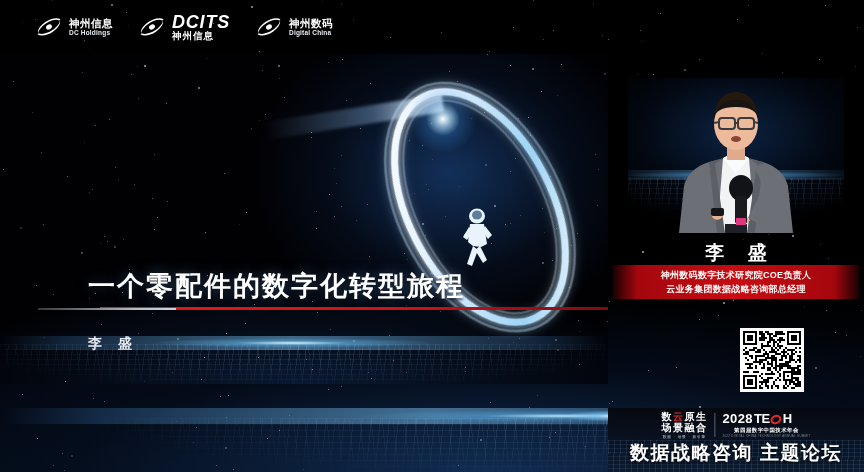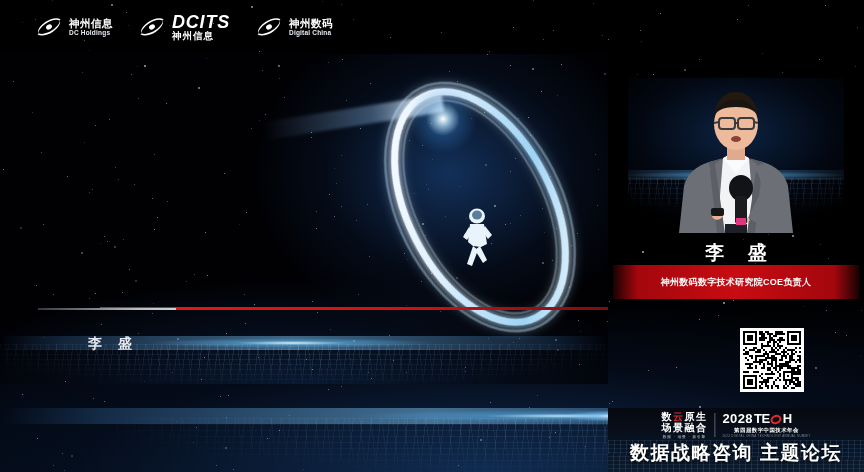--- a/index.html
+++ b/index.html
@@ -680,20 +680,21 @@
           <path d="M13 16h14l3 20-6 3-8-1-5-4z"></path>
           <path d="M12 19l-6 10 4 3 6-9z"></path>
           <path d="M28 18l7 9-4 4-6-8z"></path>
           <path d="M16 38l-6 18 5 2 6-16z"></path>
           <path d="M23 38l7 14-4 3-8-13z"></path>
         </g>
         <ellipse cx="20" cy="7" rx="5" ry="4.6" fill="#5a7e9c"></ellipse>
       </svg>
     </div>
 
+    <div class="slide-title">一个零配件的数字化转型旅程</div>
     <div class="rule-red"></div>
     <div class="rule-gray"></div>
     <div class="slide-author">李  盛</div>
   </div>
 
   <div class="vid">
     <div class="vid-bg"></div>
     <div class="vid-horizon"></div>
     <div class="vid-grid"></div>
 
@@ -736,20 +737,21 @@
       <rect x="50" y="124" width="13" height="8" rx="2" fill="#14161a"></rect>
     </svg>
 
     <div class="vid-bars l"></div>
     <div class="vid-bars r"></div>
   </div>
 
   <div class="sp-name">李  盛</div>
   <div class="sp-band">
     <div>神州数码数字技术研究院COE负责人</div>
+    <div>云业务集团数据战略咨询部总经理</div>
   </div>
 
   <div class="qr-wrap">
     <svg id="qrsvg" width="58" height="58" viewBox="0 0 29 29" shape-rendering="crispEdges">
         <rect width="29" height="29" fill="#fff"></rect>
         <rect x="8" y="0" width="1" height="1" fill="#000"></rect>
         <rect x="9" y="0" width="1" height="1" fill="#000"></rect>
         <rect x="11" y="0" width="1" height="1" fill="#000"></rect>
         <rect x="12" y="0" width="1" height="1" fill="#000"></rect>
         <rect x="16" y="0" width="1" height="1" fill="#000"></rect>

